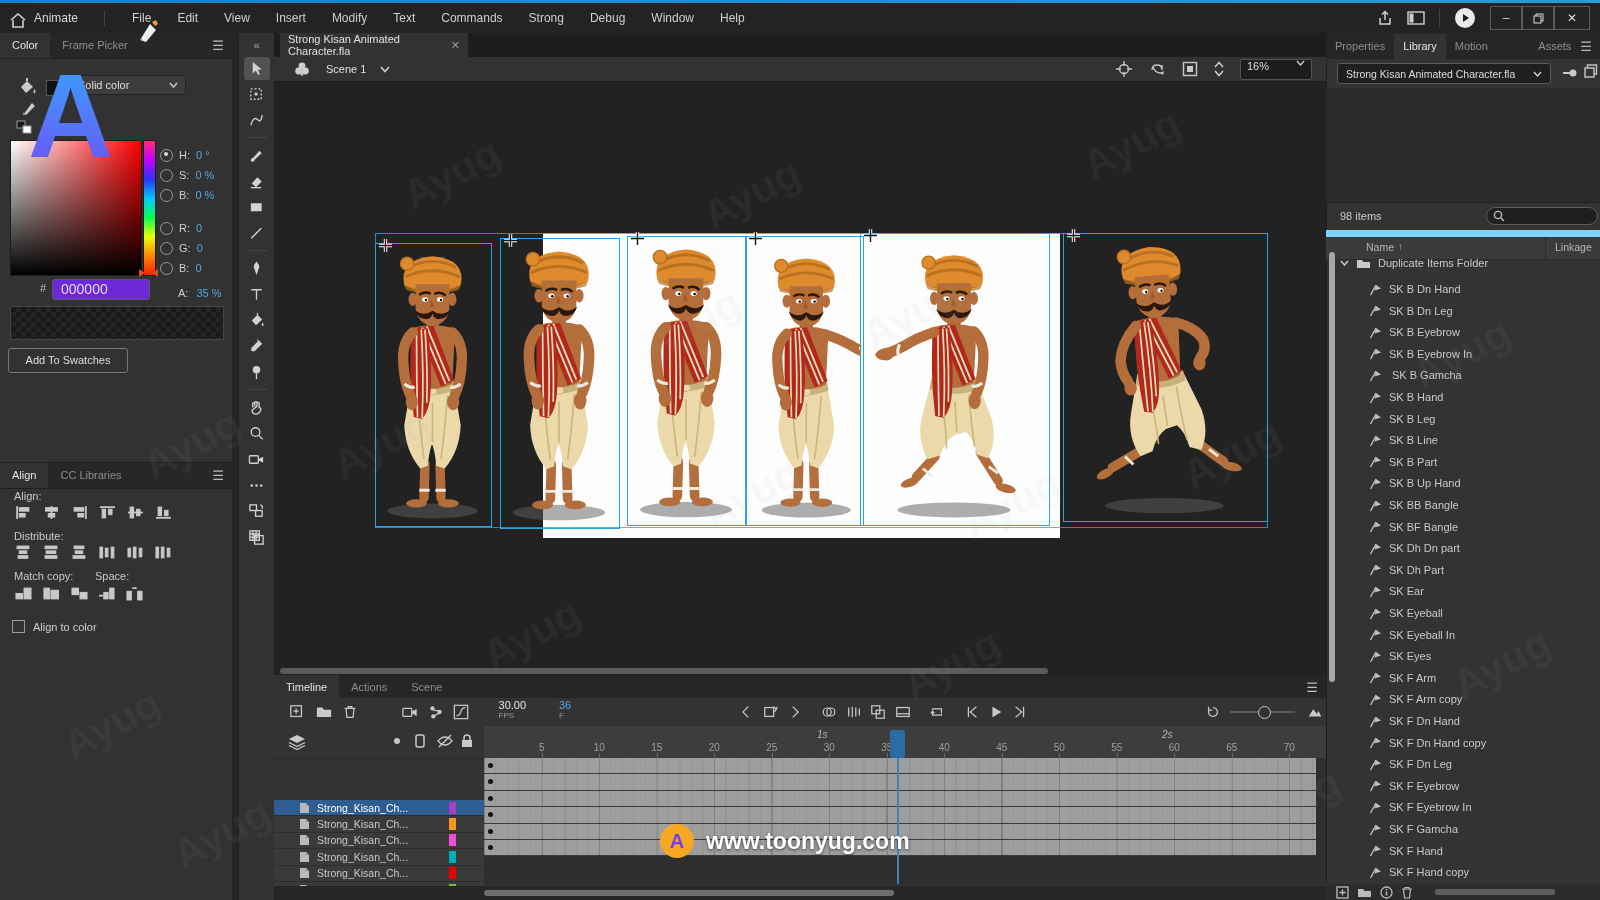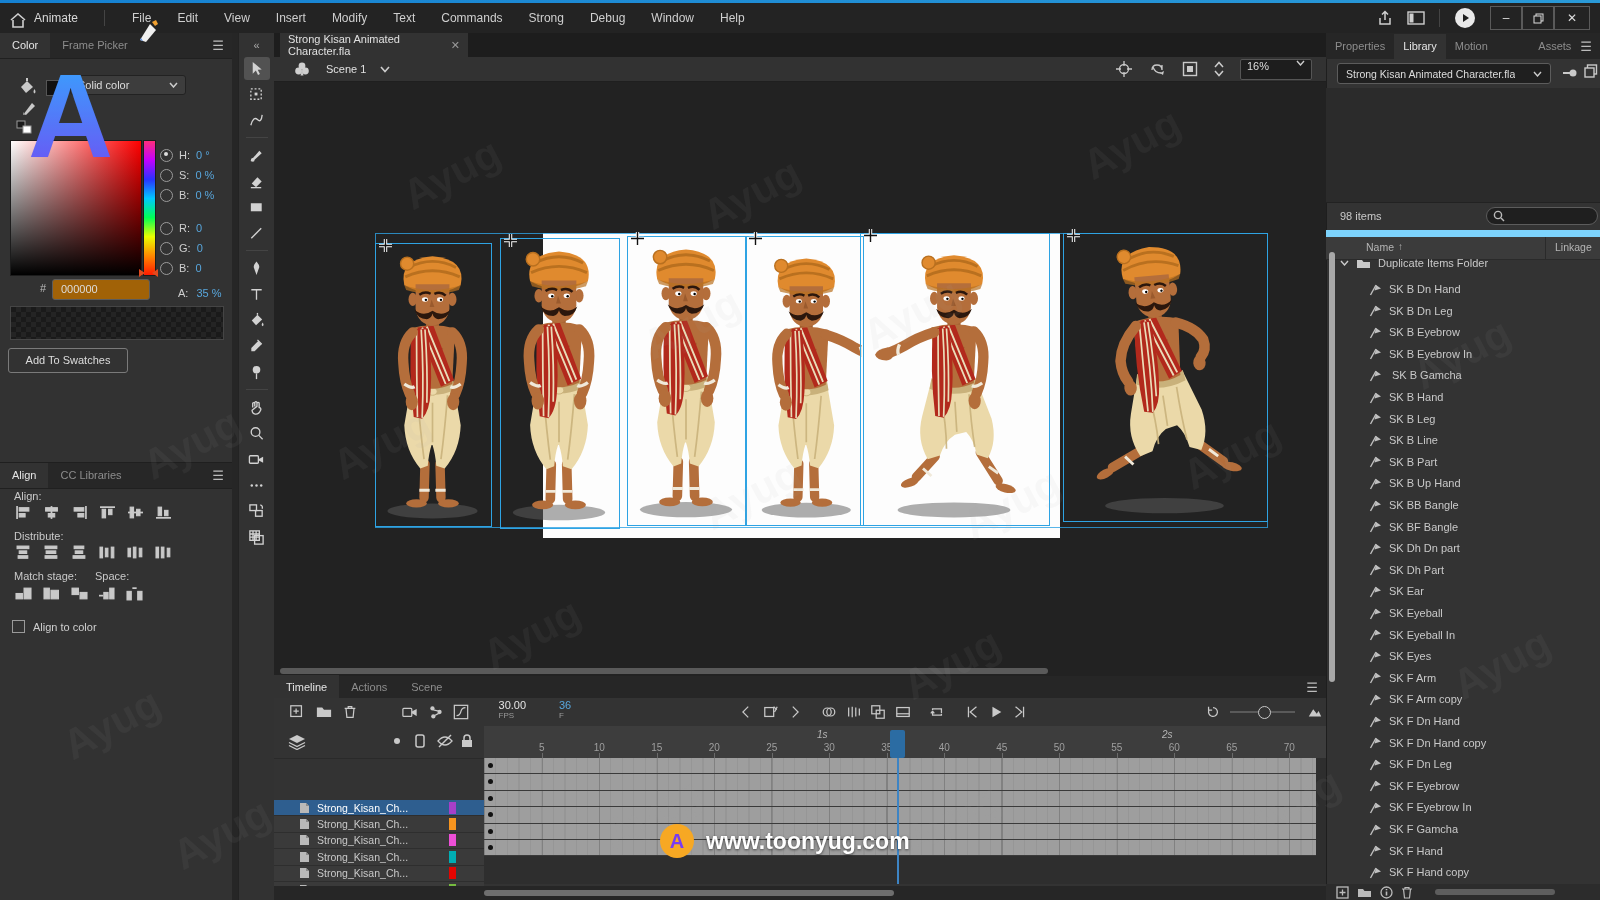--- a/index.html
+++ b/index.html
@@ -19,21 +19,21 @@
   .ptab{padding:0 12px;font-size:11px;color:#8d8d8d;height:25px;line-height:25px;}
   .ptab.active{background:#323232;color:#e4e4e4;}
   .hamburger{margin-left:auto;margin-right:8px;color:#bbb;font-size:13px;letter-spacing:0;}
   .bluev{color:#58a6dc;}
   .radio{width:11px;height:11px;border:1px solid #9a9a9a;border-radius:50%;display:inline-block;position:relative;}
   .radio.sel::after{content:"";position:absolute;left:2.5px;top:2.5px;width:4px;height:4px;border-radius:50%;background:#ddd;}
   #sb-square{left:10px;top:140px;width:130px;height:134px;background:linear-gradient(to bottom,rgba(0,0,0,0),#000),linear-gradient(to right,#fff,#f00);border:1px solid #1c1c1c;}
   #hue-strip{left:143px;top:140px;width:11px;height:134px;border:1px solid #1c1c1c;
      background:linear-gradient(to bottom,#ff2d7a,#c400ff,#2a32ff,#00c8ff,#00ff55,#eaff00,#ff8800,#ff1a00);}
   .val-row{position:absolute;left:160px;width:70px;height:14px;display:flex;align-items:center;gap:6px;font-size:11px;}
-  #hex-box{left:52px;top:279px;width:88px;height:19px;background:#a16207;border:1px solid #5c5c5c;border-radius:3px;color:#ddd;font-size:11px;line-height:19px;padding-left:8px;}
+  #hex-box{left:52px;top:279px;width:88px;height:19px;background:#6d28d9;border:1px solid #5c5c5c;border-radius:3px;color:#ddd;font-size:14px;line-height:19px;padding-left:8px;}
   #alpha-preview{left:10px;top:306px;width:212px;height:32px;border:1px solid #454545;
      background:repeating-conic-gradient(#242424 0 25%,#1a1a1a 0 50%) 0 0/10px 10px;}
   #add-swatches{left:8px;top:348px;width:118px;height:23px;border:1px solid #7a7a7a;border-radius:3px;background:#323232;
      color:#ddd;font-size:11px;text-align:center;line-height:22px;}
   .section-label{position:absolute;font-size:11px;color:#c9c9c9;}
   .mini-row{position:absolute;display:flex;gap:9px;}
   .mini-icon{width:19px;height:15px;}
   .mini-icon svg{width:19px;height:15px;}
   .mini-icon * {fill:#c9c9c9;stroke:#c9c9c9;}
   .mini-icon path{fill:none;stroke-width:1.6;}
@@ -330,21 +330,21 @@
         </svg>
       </span>
       <span class="mini-icon">
         <svg viewBox="0 0 16 14">
           <rect x="1" y="2" width="2.4" height="10"></rect>
           <rect x="6" y="2" width="2.4" height="10"></rect>
           <rect x="11.5" y="3" width="2.4" height="8"></rect>
         </svg>
       </span>
     </div>
-  <span class="section-label" style="left:14px;top:570px">Match stage:</span>
+  <span class="section-label" style="left:14px;top:570px">Match copy:</span>
   <span class="section-label" style="left:95px;top:570px">Space:</span>
   <div class="mini-row" style="left:14px;top:586px" id="match-icons">
       <span class="mini-icon">
         <svg viewBox="0 0 16 14">
           <rect x="1" y="7" width="6" height="5"></rect>
           <rect x="8.5" y="2" width="6.5" height="10"></rect>
         </svg>
       </span>
       <span class="mini-icon">
         <svg viewBox="0 0 16 14">

